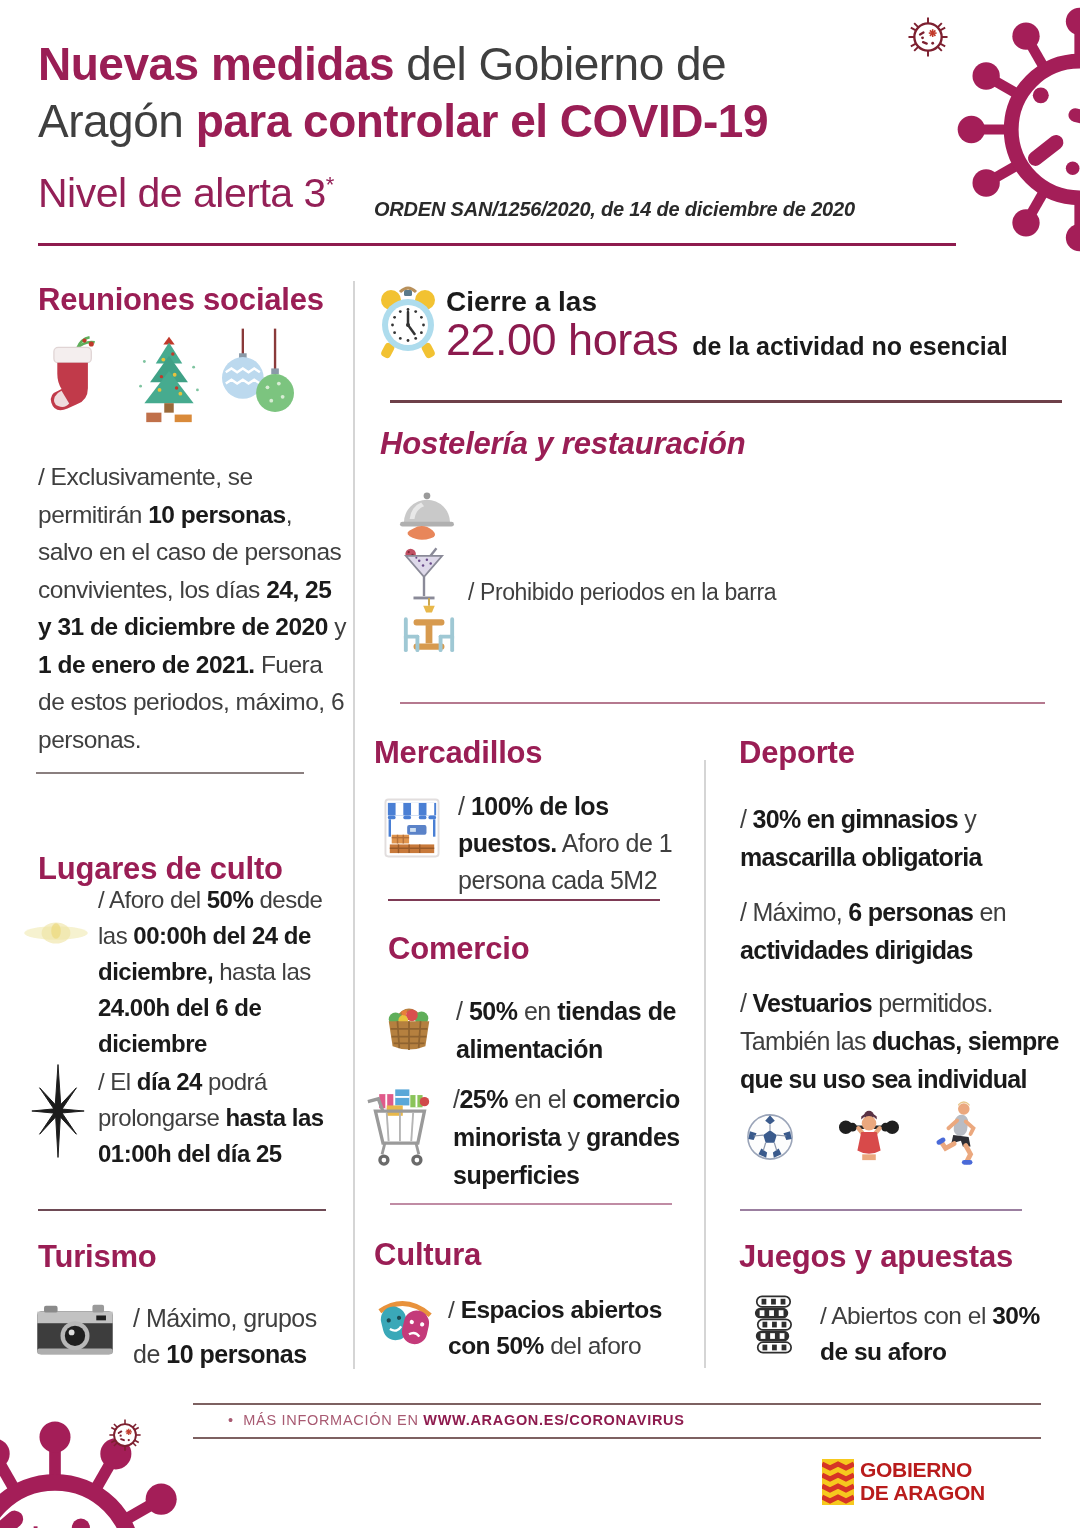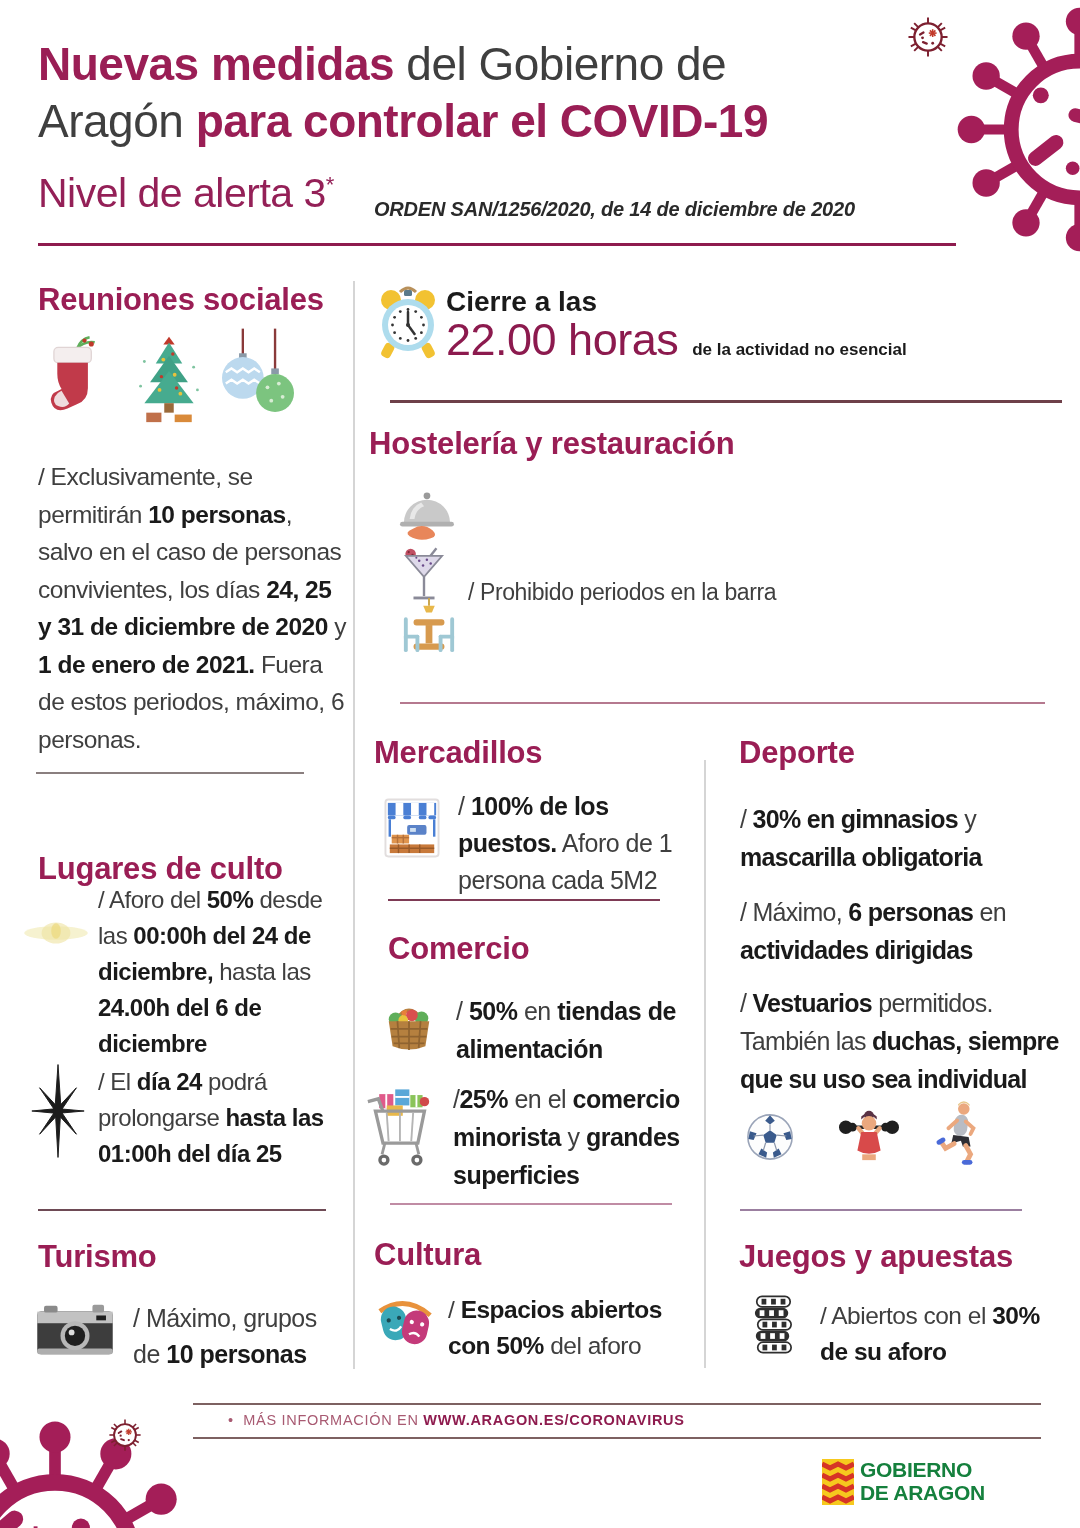--- a/index.html
+++ b/index.html
@@ -25,25 +25,25 @@
   .icon svg{display:block;}
   
   .main-title{font-size:46px;line-height:57px;letter-spacing:-0.5px;color:#2b2b2b;}
   .main-title .b.a{font-weight:700;}
   .alert{font-size:41px;font-weight:400;color:#942057;letter-spacing:-0.5px;}
   .alert sup{font-size:22px;}
   .order{font-style:italic;font-weight:700;font-size:20px;color:#2a2a2a;letter-spacing:-0.2px;}
   
   .closure-intro{font-weight:700;font-size:28px;color:var(--txt-b);}
   .closure-time{font-weight:400;font-size:45px;color:var(--accent-dark);letter-spacing:-0.5px;}
-  .closure-scope{font-weight:700;font-size:17px;color:var(--txt-b);margin-left:14px;}
+  .closure-scope{font-weight:700;font-size:25px;color:var(--txt-b);margin-left:14px;}
   
   .foot-info{font-size:14.5px;letter-spacing:0.7px;color:#a85a72;}
   .foot-info .url{font-weight:700;color:#8e1b4e;}
-  .logo-text{font-weight:700;font-size:21px;line-height:23px;color:#15803d;letter-spacing:-0.3px;}
+  .logo-text{font-weight:700;font-size:21px;line-height:23px;color:#b91c1c;letter-spacing:-0.3px;}
 </style>
 </head>
 <body>
 
 <div id="page">
 
   <div class="abs main-title" style="left:38px;top:36px;width:870px;">
     <div class="seg"><span class="b a">Nuevas medidas</span><span> del Gobierno de</span></div>
     <div class="seg"><span>Aragón </span><span class="b a">para controlar el COVID-19</span></div>
   </div>
@@ -277,21 +277,21 @@
       <circle cx="34" cy="42" r="2" fill="#333333"></circle>
     </svg>
   </span>
   <div class="abs closure-intro" style="left:446px;top:286px;">Cierre a las</div>
   <div class="abs" style="left:446px;top:314px;white-space:nowrap;">
     <span class="closure-time">22.00 horas</span><span class="closure-scope">de la actividad no esencial</span>
   </div>
 
   <div class="rule" style="left:390px;top:400px;width:672px;height:2.5px;background:#6e4049;"></div>
 
-  <div class="abs sec-title" style="left:369px;top:427px;">Hostelería y restauración</div>
+  <div class="abs sec-title" style="left:380px;top:427px;font-style:italic;">Hostelería y restauración</div>
 
   <span class="icon abs" style="left:396px;top:490px;">
     <svg viewBox="0 0 62 54" width="60" height="52">
       <circle cx="32" cy="6" r="3.5" fill="#9a9a9a"></circle>
       <path d="M8 34 a24 24 0 0 1 48 0 z" fill="#c9c9c9"></path>
       <path d="M14 30 a18 20 0 0 1 12 -17 l3 4 a15 16 0 0 0 -10 13 z" fill="#e8e8e8"></path>
       <rect x="4" y="33" width="56" height="5" rx="2.5" fill="#b0b0b0"></rect>
       <path d="M18 40 q10 -6 20 2 q6 6 -2 8 q-12 4 -22 -2 q-6 -4 4 -8" fill="#e8865a"></path>
     </svg>
   </span>

